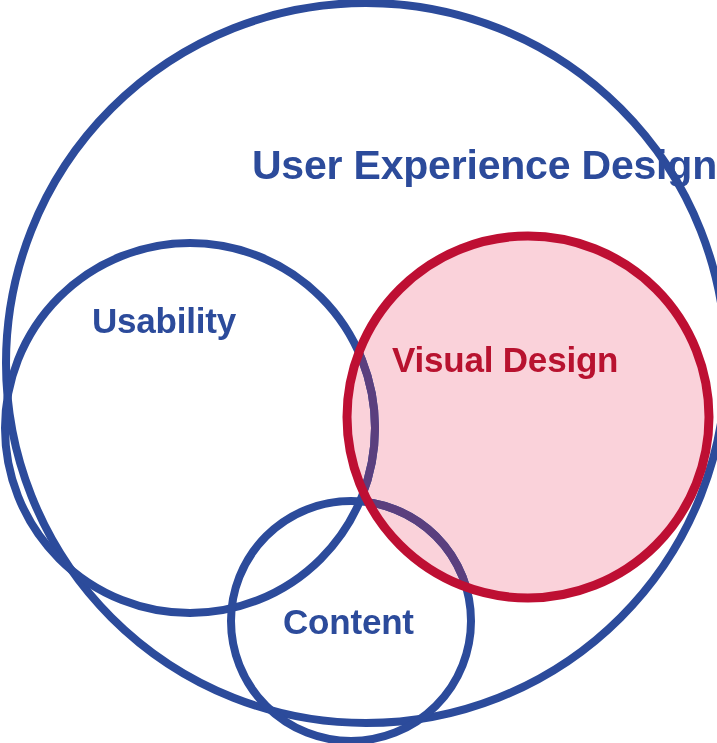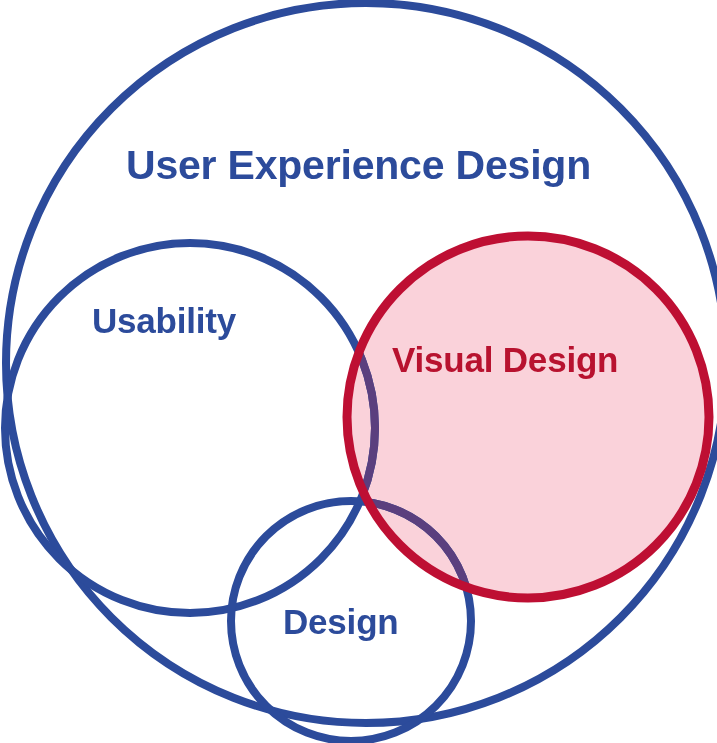--- a/index.html
+++ b/index.html
@@ -31,21 +31,20 @@
     font-weight: bold;
     white-space: nowrap;
     letter-spacing: -0.2px;
     pointer-events: none;
     text-align: right;
   }
   #label-ux {
     left: 0;
     top: 142px;
     width: 717px;
-    text-align: center;
     font-size: 41px;
     color: #2c4b9b;
   }
   #label-usability {
     left: 92px;
     top: 301px;
     font-size: 35px;
     color: #2c4b9b;
   }
   #label-visual {
@@ -90,15 +89,15 @@
 
     <circle id="visual-stroke" cx="528" cy="417" r="181" fill="none" stroke="#be0f33" stroke-width="9"></circle>
   </svg>
 
   <div class="venn-label" id="label-ux" style="color: rgb(44, 75, 155);">User Experience Design</div>
 
   <div class="venn-label" id="label-usability" style="color: rgb(44, 75, 155);">Usability</div>
 
   <div class="venn-label" id="label-visual" style="color: rgb(184, 18, 47);">Visual Design</div>
 
-  <div class="venn-label" id="label-content" style="color: rgb(44, 75, 155);">Design</div>
+  <div class="venn-label" id="label-content" style="color: rgb(44, 75, 155);">Content</div>
 
 </div>
 
 </body></html>

